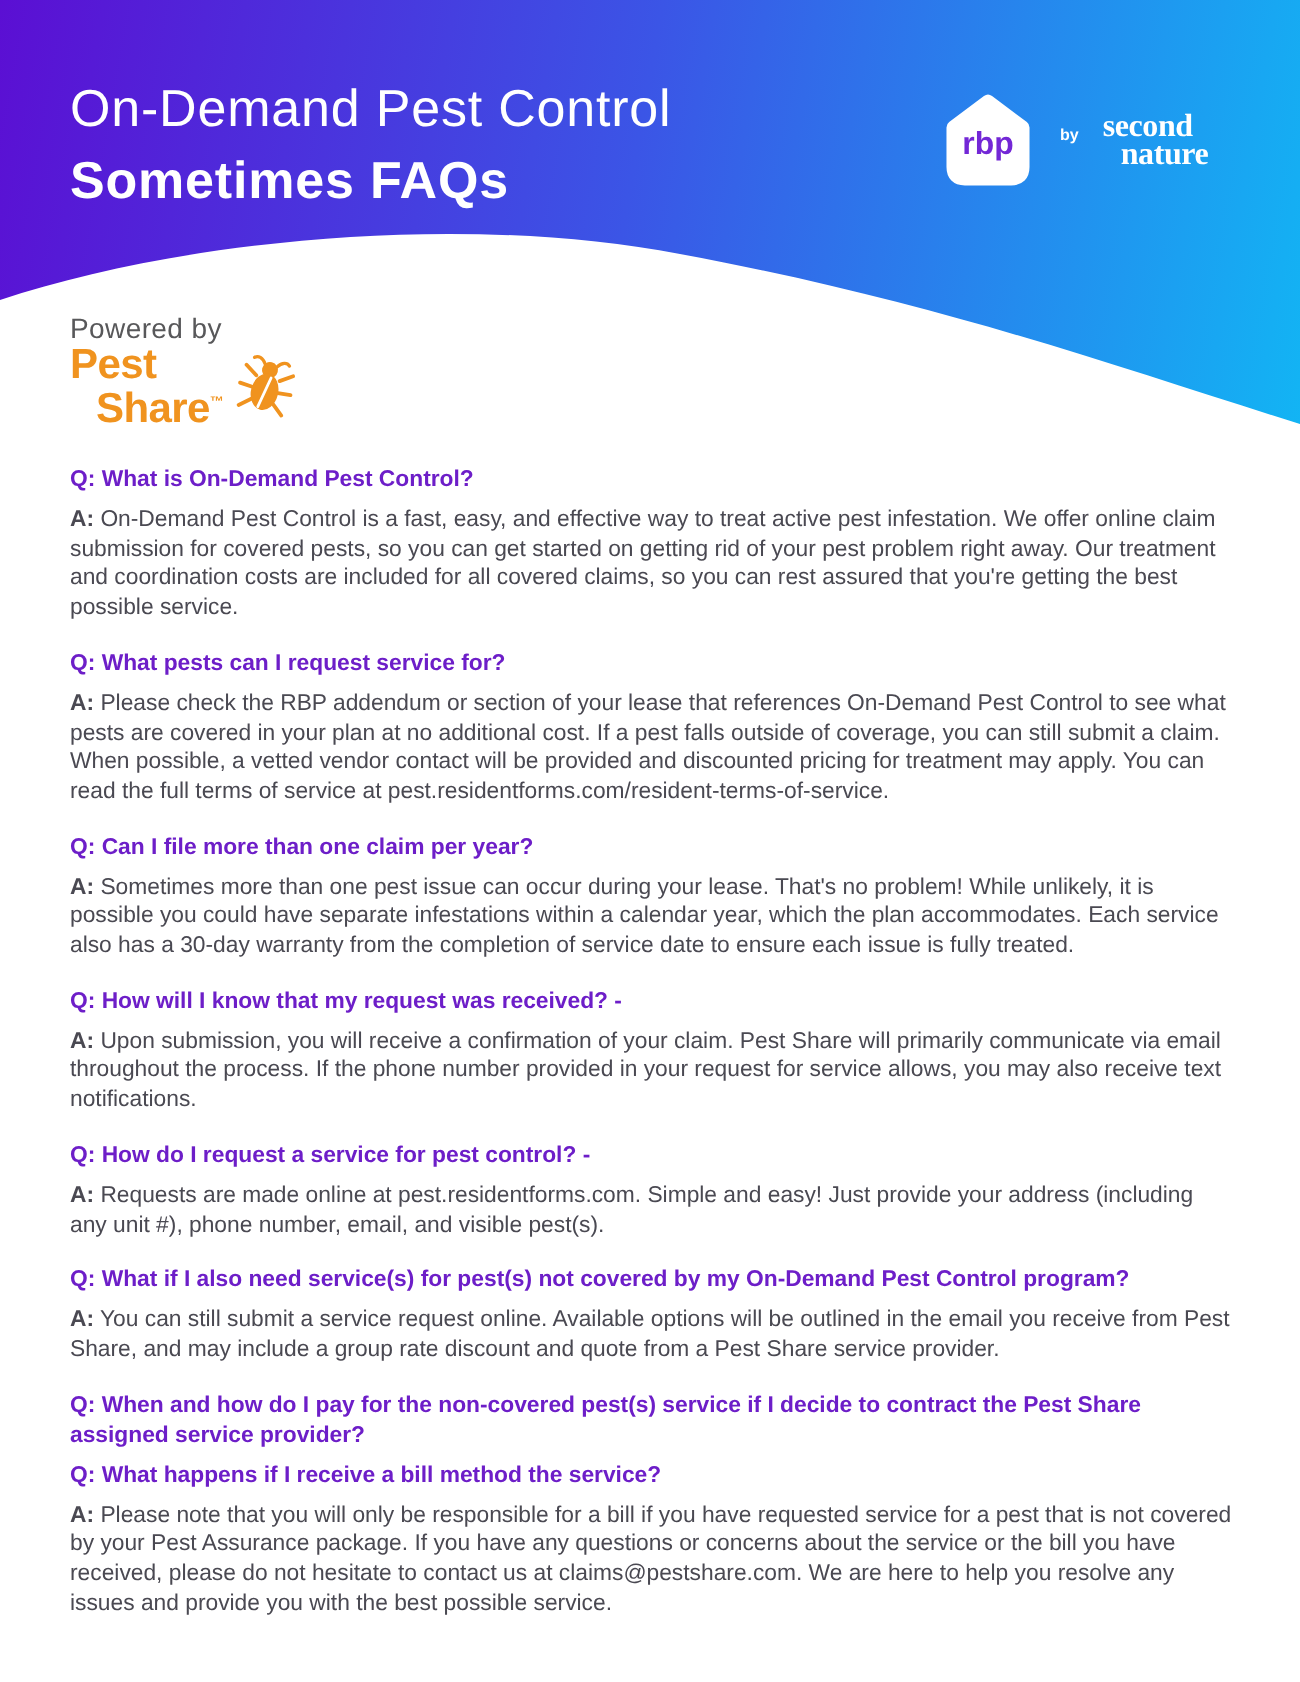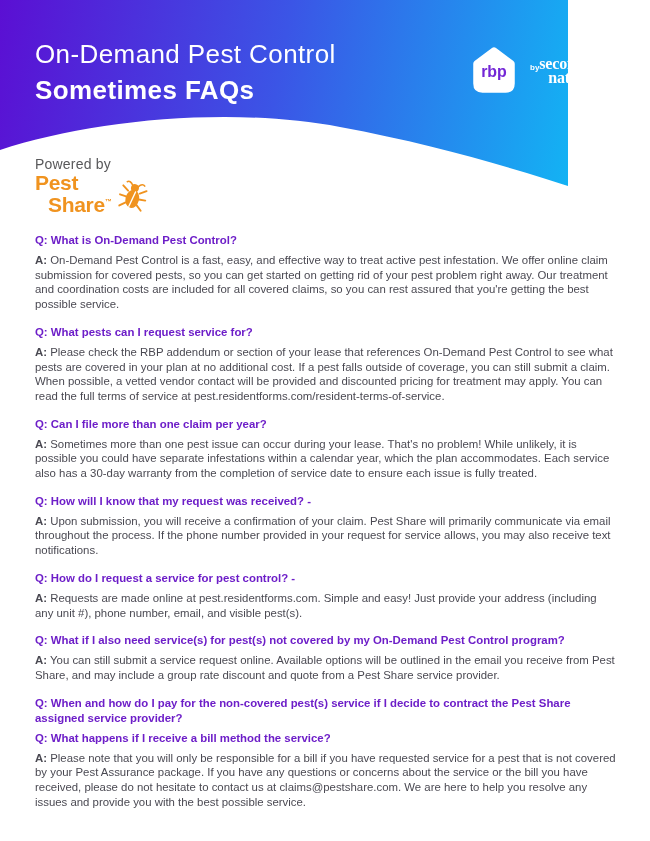--- a/index.html
+++ b/index.html
@@ -5,39 +5,39 @@
   html,body{margin:0;padding:0;}
   body{
     width:650px;height:841px;background:#ffffff;overflow:hidden;
     font-family:"Liberation Sans","DejaVu Sans",sans-serif;
     -webkit-font-smoothing:antialiased;
   }
   .page{position:relative;width:650px;height:841px;background:#fff;}
 
   
   .header{
-    position:relative;width:568px;height:230px;
+    position:relative;width:650px;height:230px;
     background:linear-gradient(100deg,#5b0fd3 0%,#3b55e6 48%,#12b5f4 100%);
   }
   .wave{position:absolute;left:0;bottom:0;width:650px;height:130px;display:block;}
   .title-block{position:absolute;left:35px;top:36px;color:#ffffff;}
   .title-line1{font-size:26px;font-weight:400;letter-spacing:.4px;line-height:36px;}
   .title-line2{font-size:26px;font-weight:700;letter-spacing:.4px;line-height:36px;}
 
   .brand-lockup{position:absolute;left:466px;top:42px;display:flex;align-items:center;}
   .rbp-logo{display:block;}
   .sn-wordmark{display:flex;margin-left:8px;margin-top:2px;}
-  .sn-by{color:#ffffff;font-size:8px;font-weight:700;margin:6px 0 0 0;}
+  .sn-by{color:#ffffff;font-size:8px;font-weight:700;margin:6px 12px 0 0;}
   .sn-lines{color:#ffffff;font-weight:700;font-size:16px;line-height:14px;letter-spacing:-.2px;font-family:Liberation Serif, serif;}
   .sn-line2{padding-left:9px;}
 
   
   .powered{position:absolute;left:35px;top:156px;width:120px;}
   .powered-label{color:#58585a;font-size:14px;letter-spacing:.2px;margin-bottom:1px;}
-  .ps-row{display:flex;align-items:flex-end;}
+  .ps-row{display:flex;align-items:center;}
   .ps-words{color:#f0931f;font-weight:700;font-size:21px;line-height:19px;letter-spacing:-.3px;}
   .ps-line2{padding-left:13px;}
   .ps-tm{font-size:7px;vertical-align:super;font-weight:700;}
   .bug-icon{margin-left:4px;margin-top:-2px;}
 
   
   .content{position:absolute;left:35px;top:230px;width:582px;padding-top:3px;}
   .question{
     color:#6d1ec8;font-weight:700;font-size:11.4px;line-height:15px;
     margin:0 0 5px 0;

